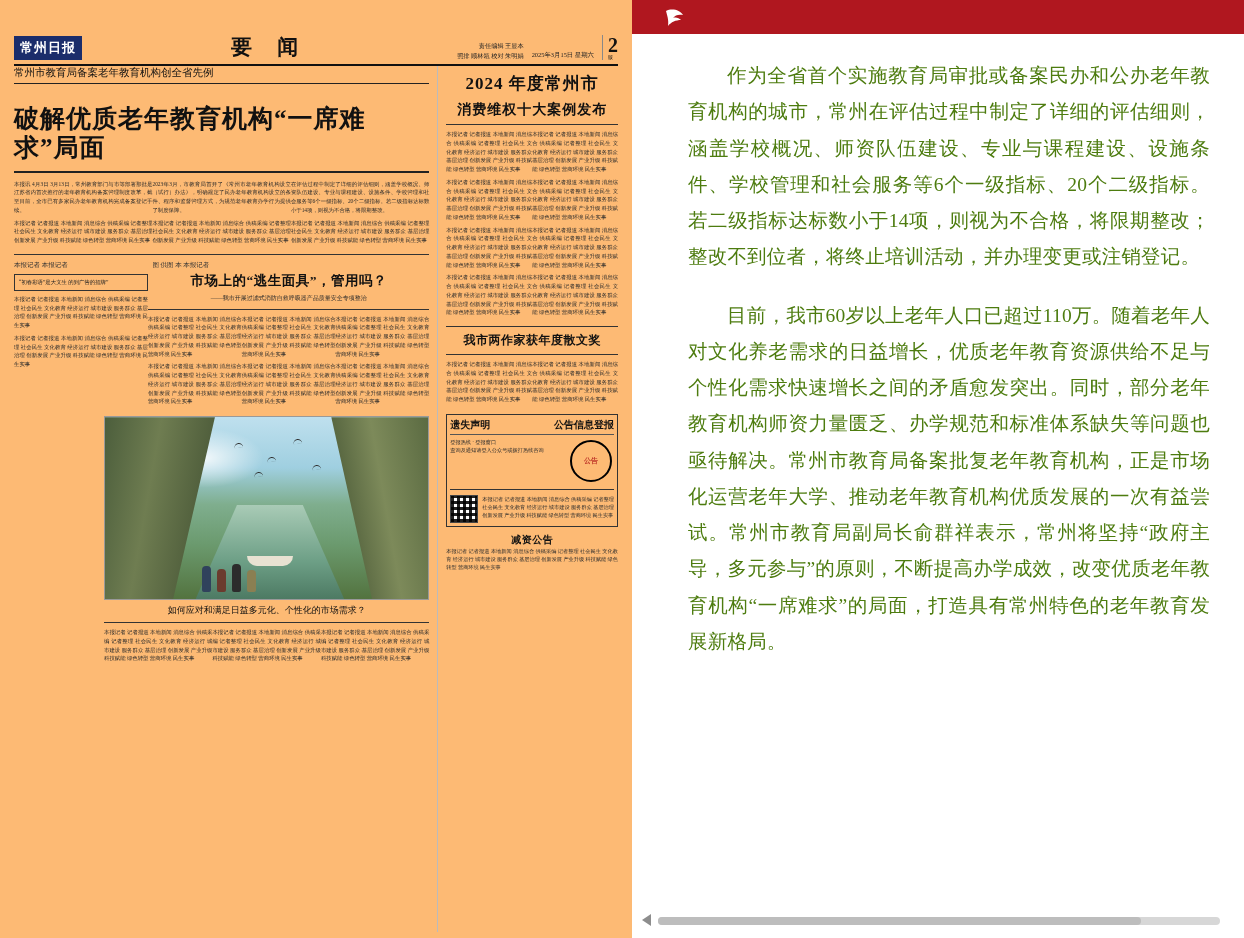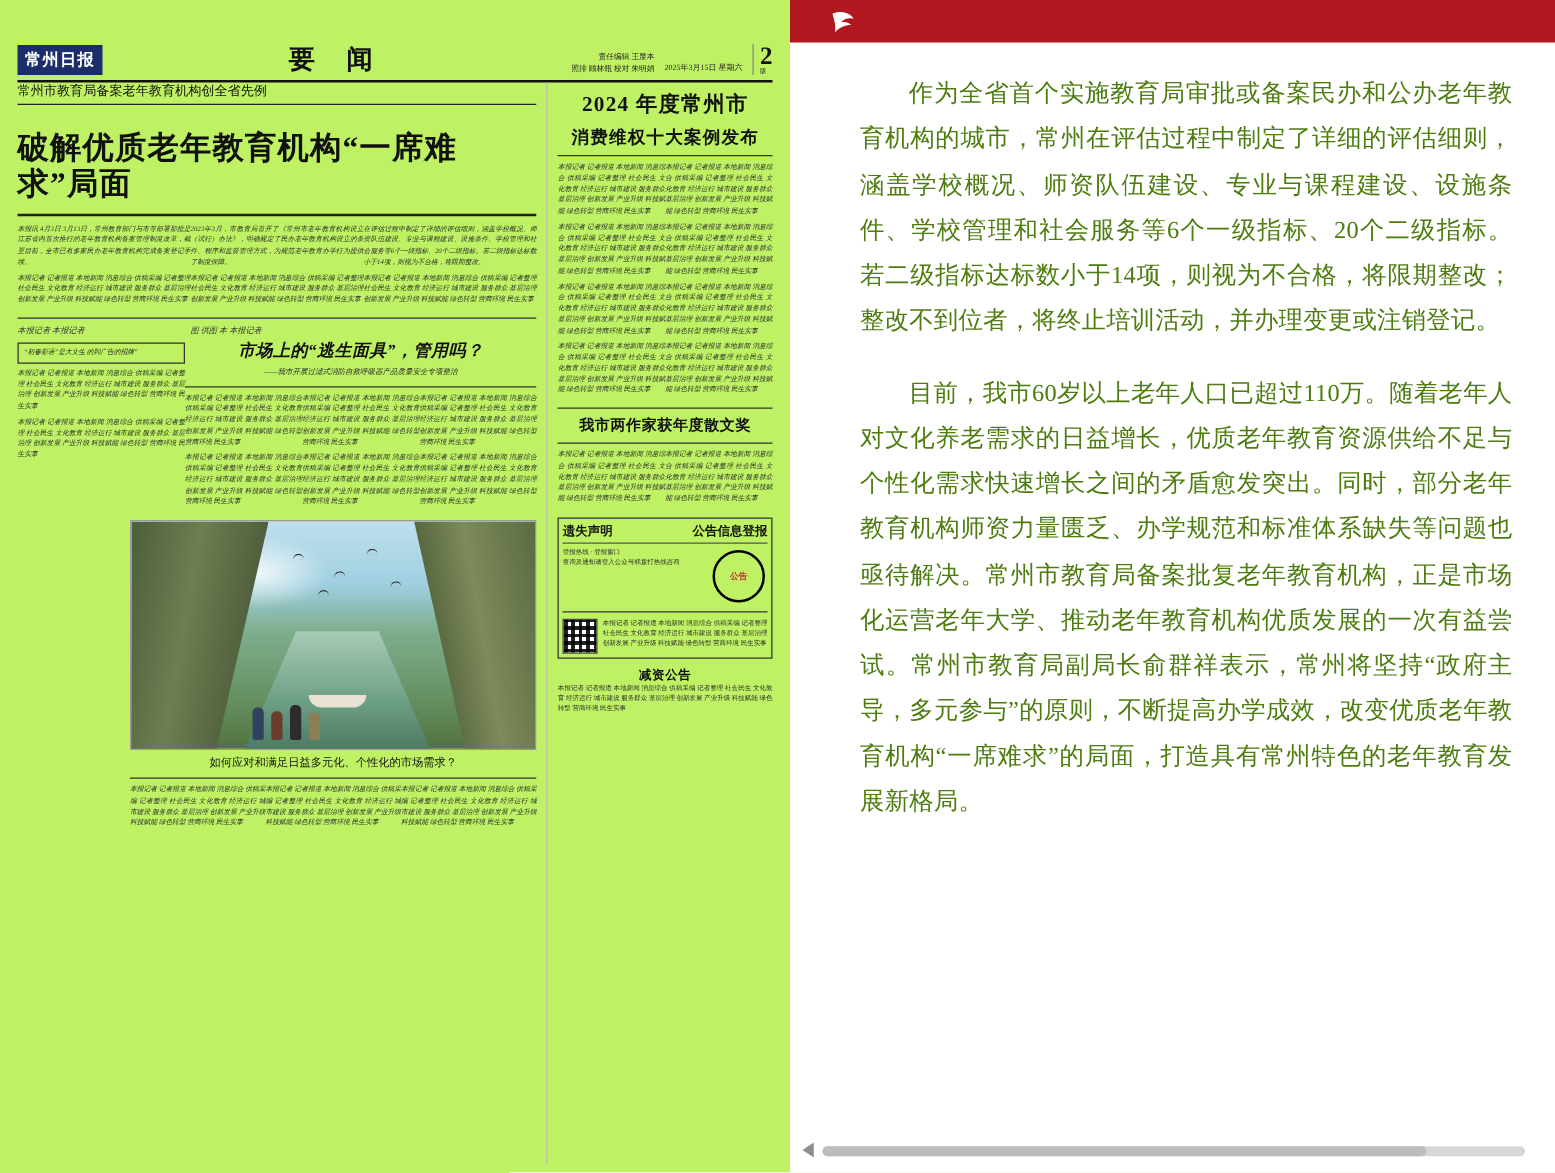--- a/index.html
+++ b/index.html
@@ -13,21 +13,21 @@
     width: 1244px;
     height: 938px;
     overflow: hidden;
     background: #ffffff;
   }
   
   #paper {
     position: absolute;
     left: 0; top: 0;
     width: 632px; height: 938px;
-    background: #bef264;
+    background: #fdba74;
     overflow: hidden;
     box-sizing: border-box;
     padding: 0;
     font-family: "Liberation Serif", serif;
   }
   .masthead {
     position: relative;
     height: 42px;
     margin: 22px 14px 0 14px;
     border-bottom: 2px solid #111;
@@ -106,21 +106,20 @@
     line-height: 1.15;
     margin: 4px 0 8px 0;
   }
   .sub-rule { border-bottom: 2px solid #222; margin: 6px 0 7px 0;}
   .byline {
     font-size: 6.5px; color: #333; line-height:1.6;
   }
   .tiny-col-wrap {
     display: flex;
     gap: 0;
-    font-style: italic;
   }
   .tiny-col {
     font-size: 5.4px;
     line-height: 1.62;
     color: #2a2a2a;
     text-align: justify;
     flex: 1;
     word-break: break-all;
   }
   .tiny-col p { margin: 0 0 4px 0;}

